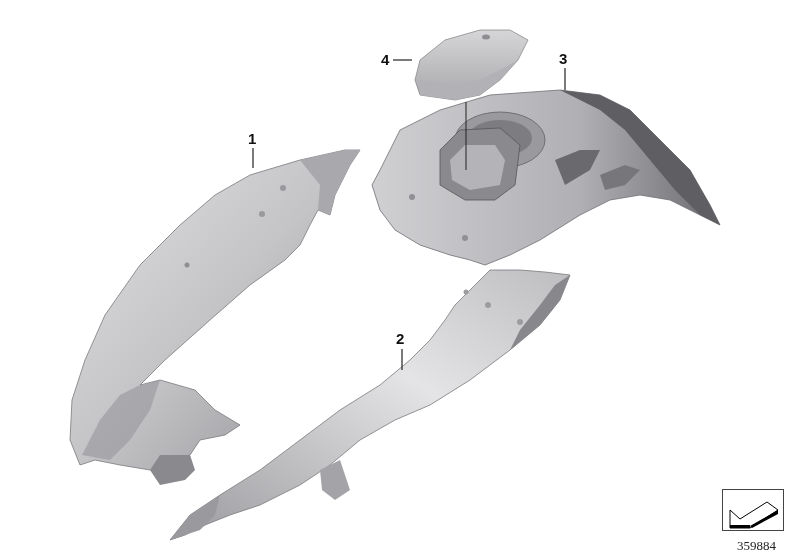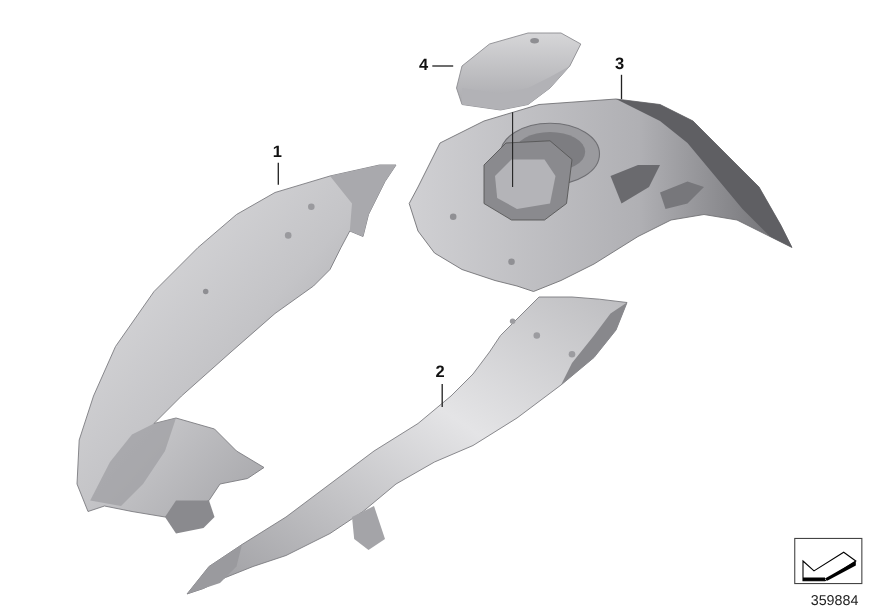--- a/index.html
+++ b/index.html
@@ -1,20 +1,20 @@
 <!DOCTYPE html>
 <html><head>
 <meta charset="utf-8">
 <style>
   html, body { margin:0; padding:0; background:#ffffff; }
   body { width:800px; height:560px; position:relative; overflow:hidden; font-family:"Liberation Sans", sans-serif; }
   .stage { position:absolute; left:0; top:0; width:800px; height:560px; }
   .callout { position:absolute; font-weight:bold; font-size:15px; color:#111; font-family:"Liberation Sans", sans-serif; }
   .ref-box { position:absolute; left:722px; top:489px; width:60px; height:40px; border:1px solid #444; background:#fff; }
-  .ref-num { position:absolute; left:737px; top:538px; font-size:13px; color:#222; font-family:Liberation Sans, sans-serif; }
+  .ref-num { position:absolute; left:737px; top:538px; font-size:13px; color:#222; font-family:Liberation Serif, serif; }
 </style>
 </head>
 <body>
 
 <div class="stage">
   <svg width="800" height="560" viewBox="0 0 800 560" style="position: relative; z-index: 1;">
     <defs>
       <linearGradient id="g1" x1="0" y1="0" x2="1" y2="1">
         <stop offset="0" stop-color="#e2e2e4"></stop>
         <stop offset="0.5" stop-color="#c4c4c7"></stop>

